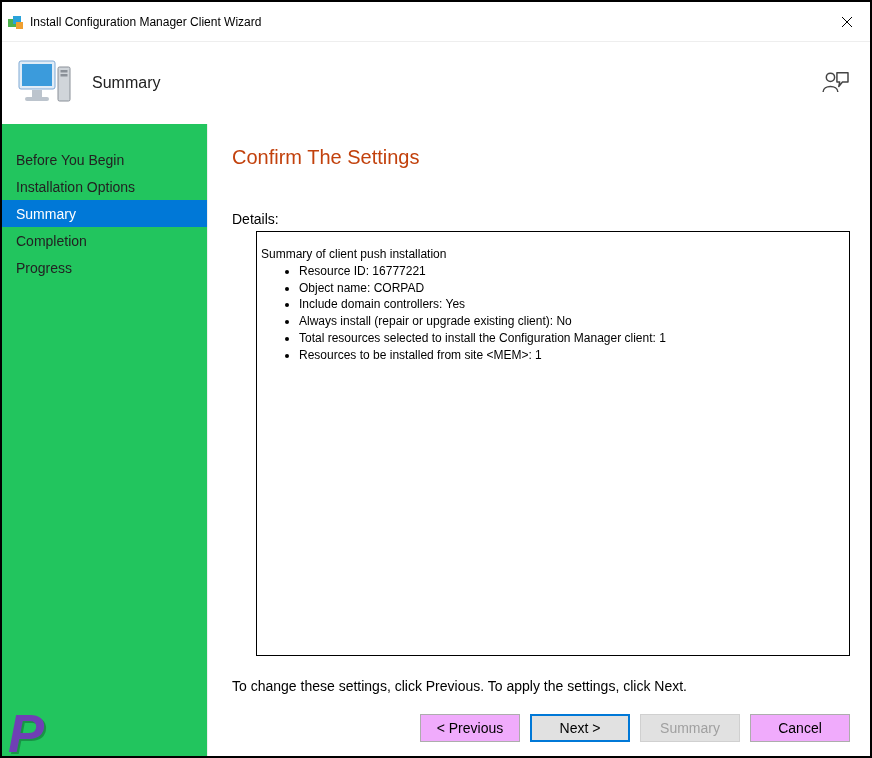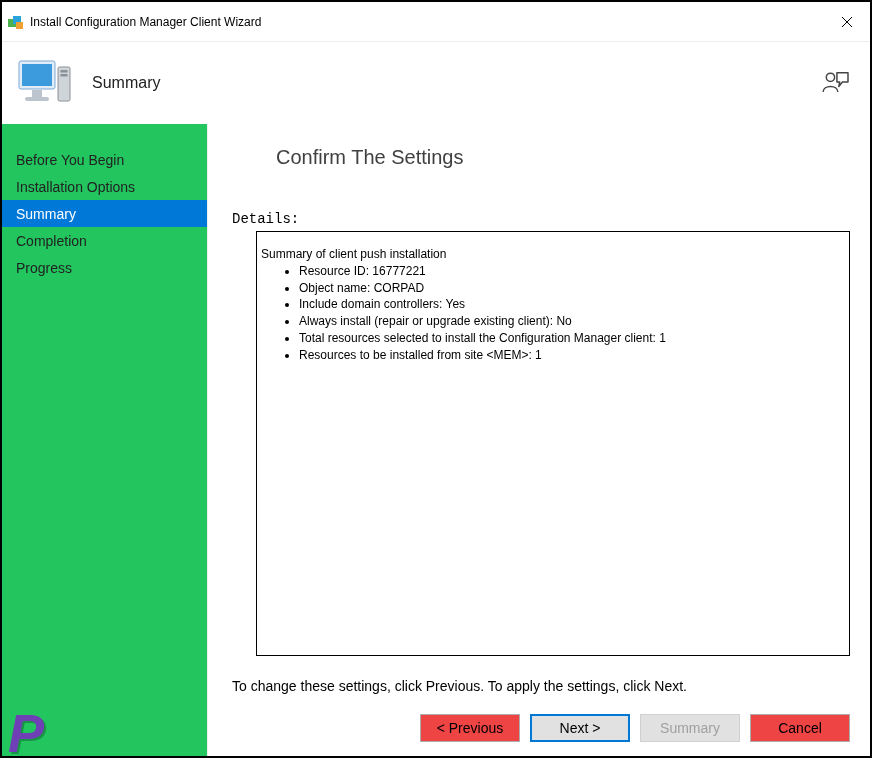--- a/index.html
+++ b/index.html
@@ -105,29 +105,27 @@
     }
     .content {
       flex: 1;
       display: flex;
       flex-direction: column;
       padding: 22px 20px 14px 24px;
       min-height: 0;
     }
     .page-title {
       font-size: 20px;
-      color: #404040;
+      color: #c2410c;
       font-weight: 400;
       margin-bottom: 42px;
-      margin-left: 44px;
     }
     .details-label {
       font-size: 14px;
       margin-bottom: 4px;
-      font-family: Liberation Mono, monospace;
     }
     .details-box {
       border: 1px solid #000;
       flex: 1;
       padding: 14px 4px;
       font-size: 12px;
       line-height: 1.4;
       overflow: auto;
       min-height: 300px;
       margin-left: 24px;
@@ -149,21 +147,21 @@
     }
     .buttons {
       display: flex;
       justify-content: flex-end;
       gap: 10px;
     }
     .btn {
       width: 100px;
       height: 28px;
       border: 1px solid #adadad;
-      background: #ef4444;
+      background: #f0abfc;
       text-align: center;
       font-size: 14px;
       display: flex;
       align-items: center;
       justify-content: center;
       cursor: default;
     }
     .btn.default {
       border: 2px solid #0078d7;
       background: #e1e1e1;

